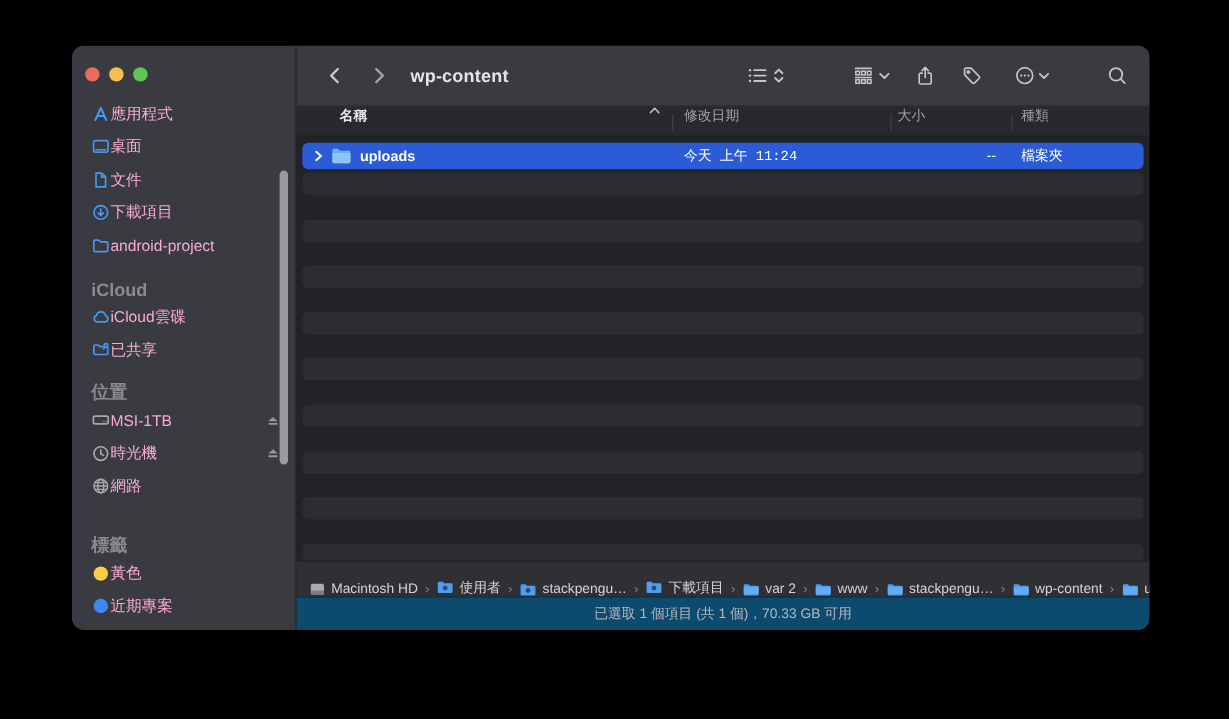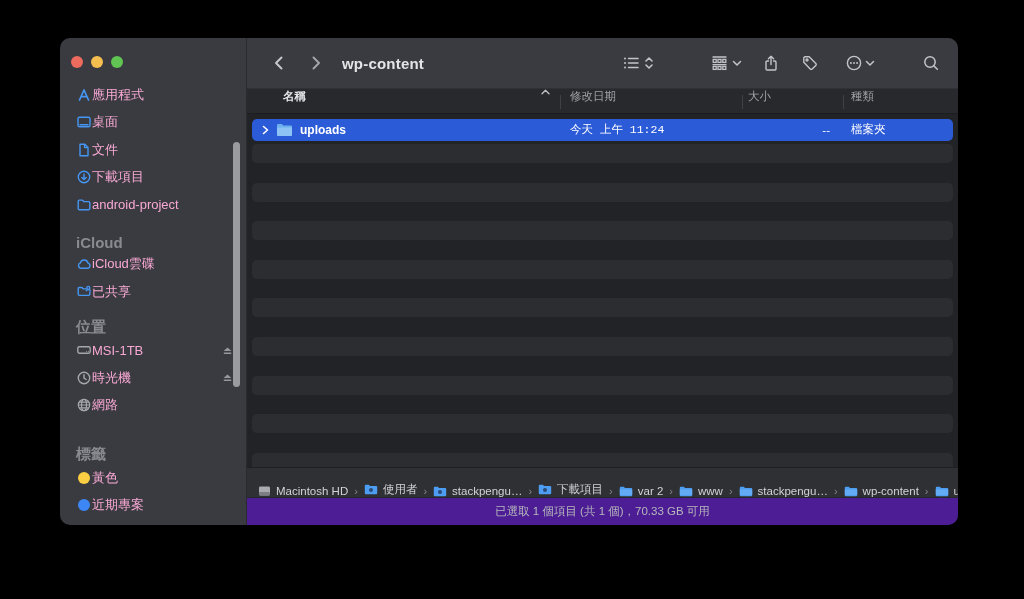--- a/index.html
+++ b/index.html
@@ -57,21 +57,21 @@
   .cell-date { padding-left:10px; font-size:11.5px;font-family:Liberation Mono, monospace; }
   .cell-size { text-align:right; padding-right:13px; font-size:11.5px; }
   .cell-kind { padding-left:8px; font-size:11.5px; }
   
   .pathbar { height:30px; flex:none; background:#2f3034; border-top:1px solid #1f2023;
     display:flex; align-items:flex-end; padding:0 8px 0 11px; font-size:11.5px; color:#d3d4d6;
     white-space:nowrap; overflow:hidden; }
   .pitem { display:flex; align-items:center; gap:5px; flex:none; }
   .psep { margin:0 6px; color:#85868a; font-size:11px; flex:none; }
   
-  .statusbar { height:28px; flex:none; background:#4c1d95; border-top:1px solid #26272b;
+  .statusbar { height:28px; flex:none; background:#0c4a6e; border-top:1px solid #26272b;
     display:flex; align-items:center; justify-content:center; font-size:11.5px; color:#b7b8bb; }
 </style>
 </head>
 <body>
 
 <div class="window">
 
   <div class="sidebar">
     <div class="traffic">
       <span class="tl red"></span>

